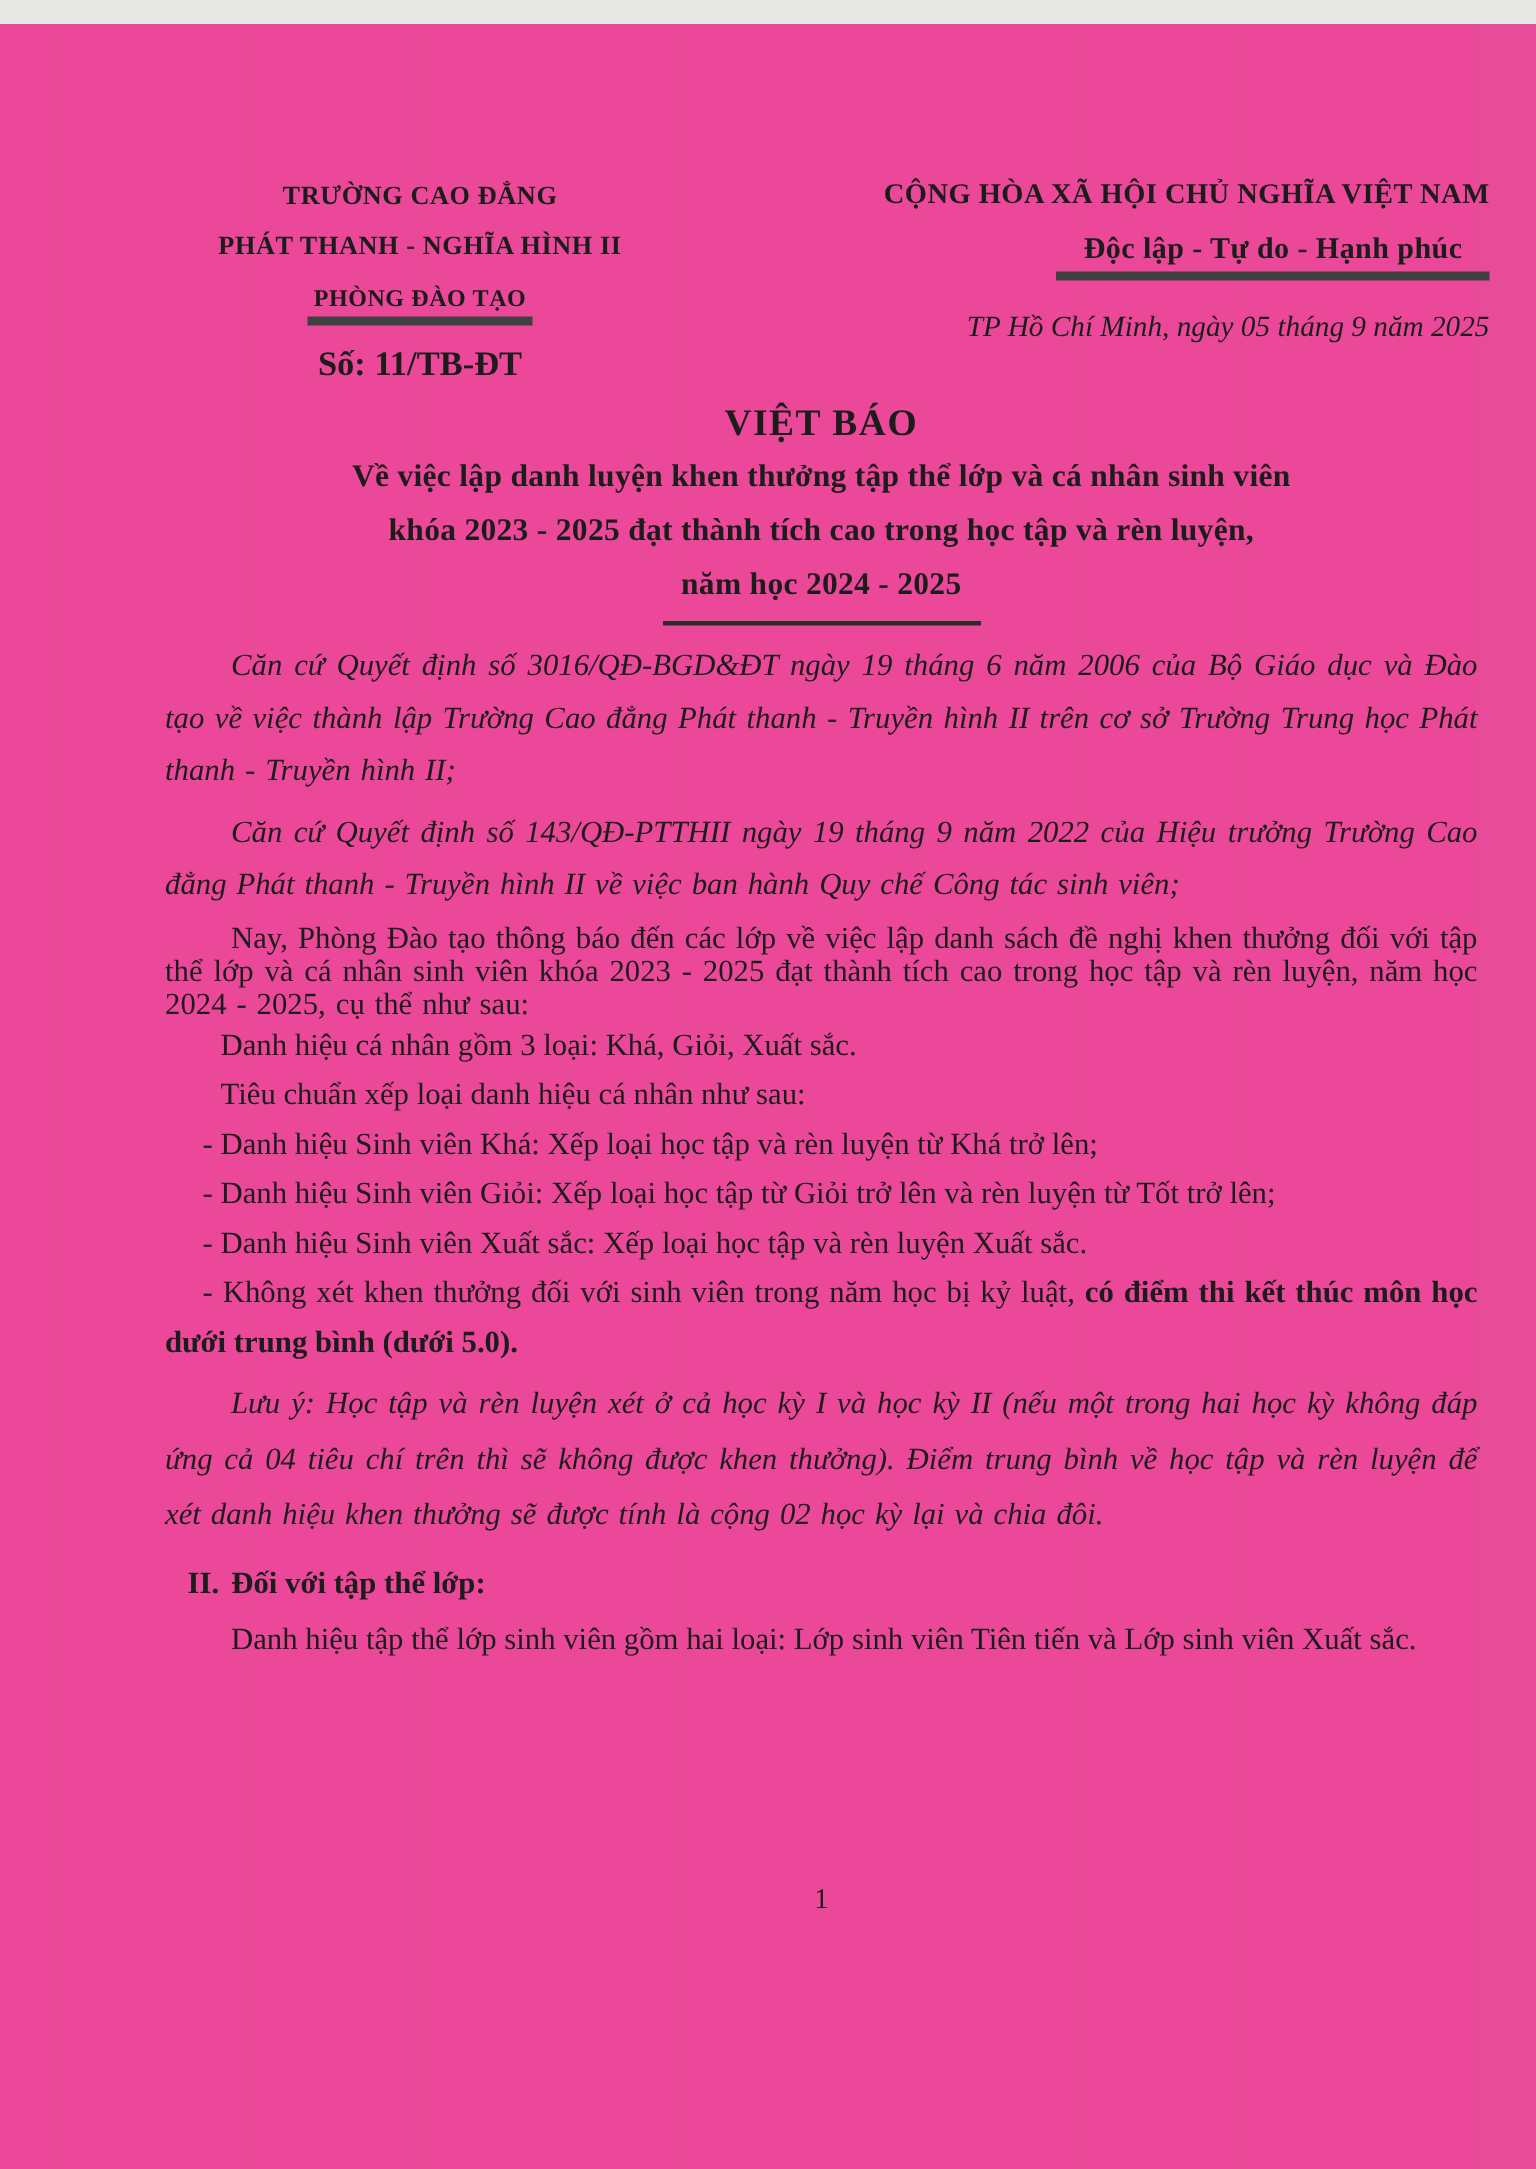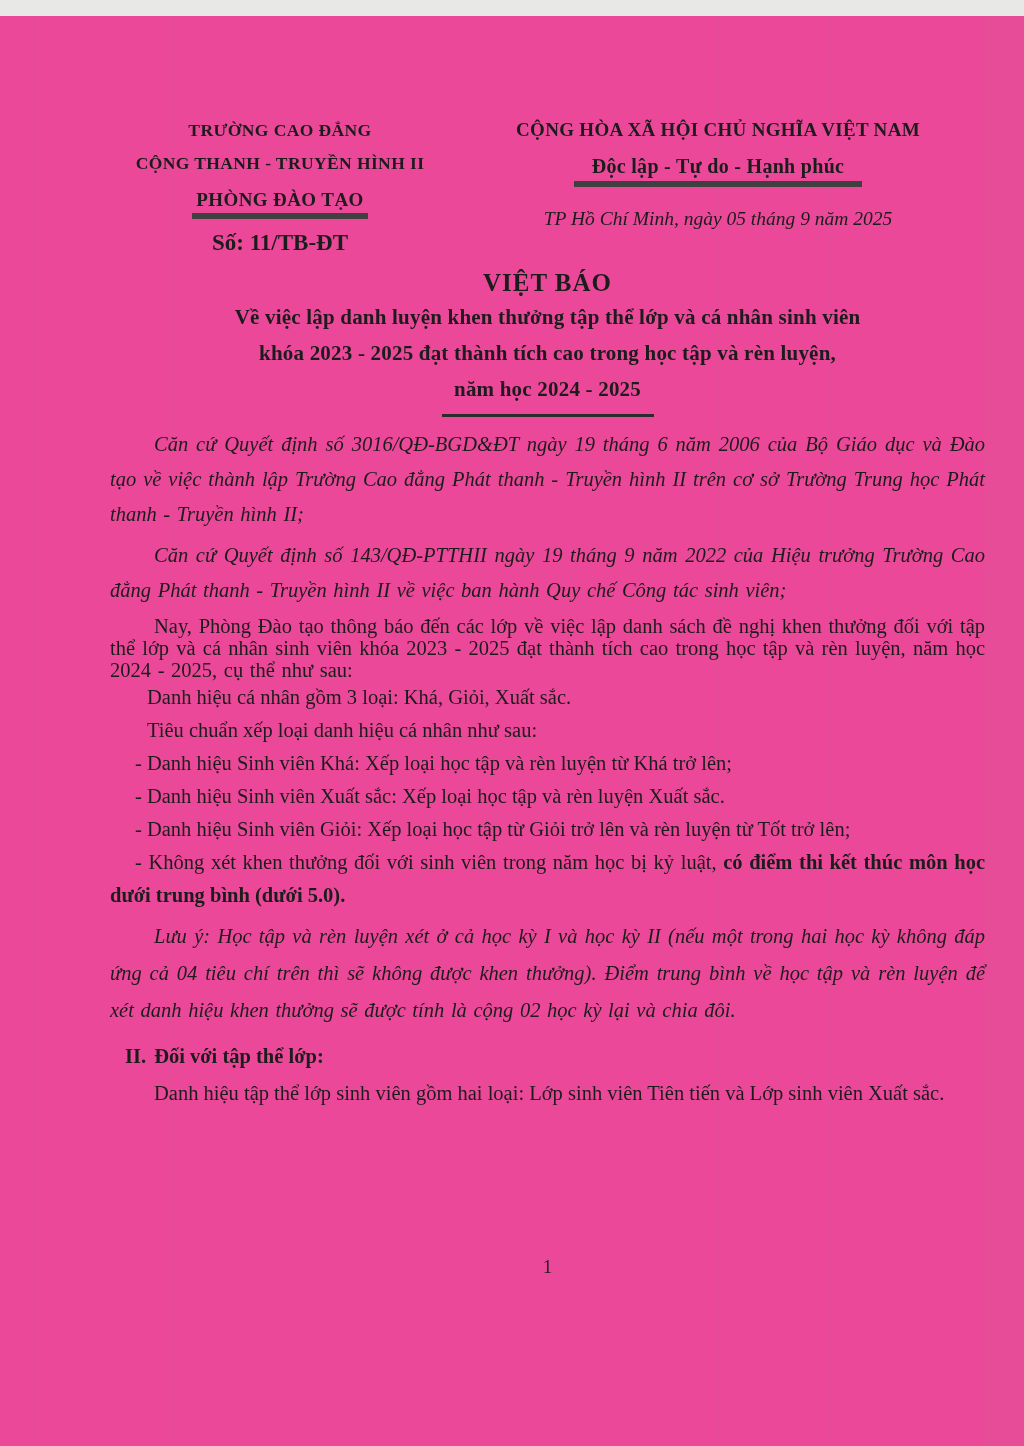--- a/index.html
+++ b/index.html
@@ -23,24 +23,24 @@
       linear-gradient(90deg, rgba(120,120,110,0.08) 0 1px, transparent 1px),
       linear-gradient(90deg, rgba(120,120,110,0.07) 0 1px, transparent 1px),
       linear-gradient(90deg, rgba(150,150,140,0.05) 0 40px, transparent 40px);
     background-repeat:no-repeat;
     background-position: 34px 0, 170px 0, 277px 0, 457px 0, 718px 0, 830px 0, 984px 0;
     background-size: 1px 100%,1px 100%,1px 100%,1px 100%,1px 100%,1px 100%,40px 100%;
   }
   .doc-header{position:absolute;top:98px;left:0;width:1024px;height:0;}
   .org-block{position:absolute;left:85px;top:0;width:390px;text-align:center;}
   .org-line{font-size:17.5px;line-height:33px;letter-spacing:.4px;font-weight:600;}
-  .org-dept{font-size:19px;font-weight:bold;line-height:35px;margin-top:2px;letter-spacing:.4px;}
+  .org-dept{font-size:16px;font-weight:bold;line-height:35px;margin-top:2px;letter-spacing:.4px;}
   .u{border-bottom:6px solid #404040;padding:0 4px 3px;}
   .doc-number{font-size:23px;font-weight:600;margin-top:13px;}
-  .national-block{position:absolute;left:484px;top:0;width:468px;text-align:center;}
+  .national-block{position:absolute;left:525px;top:0;width:468px;text-align:right;}
   .country{font-size:19px;font-weight:bold;line-height:32px;letter-spacing:.3px;}
   .motto-wrap{margin-top:3px;line-height:34px;}
   .motto{font-size:20px;font-weight:bold;padding:0 18px 4px;letter-spacing:.3px;}
   .dateline{font-size:19.5px;font-style:italic;margin-top:23px;}
   .doc-body{position:absolute;top:245px;left:110px;width:875px;font-size:20.5px;}
   .title{font-size:25px;font-weight:bold;text-align:center;margin:8px 0 2px;letter-spacing:1px;}
   .subject{text-align:center;font-weight:bold;font-size:21px;line-height:36px;letter-spacing:.2px;}
   .subject-rule{width:212px;height:2.5px;background:#2b2b2b;margin:7px auto 0;}
   p{margin:0;}
   .cite{font-style:italic;text-align:justify;text-indent:44px;line-height:35px;margin-top:6px;word-spacing:1.5px;}
@@ -59,21 +59,21 @@
   .page-number{position:absolute;top:1240px;left:110px;width:875px;text-align:center;font-size:19px;}
 </style>
 </head>
 <body>
 
 <div class="page">
 
   <header class="doc-header">
     <div class="org-block">
       <div class="org-line">TRƯỜNG CAO ĐẲNG</div>
-      <div class="org-line">CỘNG THANH - TRUYỀN HÌNH II</div>
+      <div class="org-line">PHÁT THANH - NGHĨA HÌNH II</div>
       <div class="org-dept"><span class="u">PHÒNG ĐÀO TẠO</span></div>
       <div class="doc-number">Số: 11/TB-ĐT</div>
     </div>
     <div class="national-block">
       <div class="country">CỘNG HÒA XÃ HỘI CHỦ NGHĨA VIỆT NAM</div>
       <div class="motto-wrap"><span class="u motto">Độc lập - Tự do - Hạnh phúc</span></div>
       <div class="dateline">TP Hồ Chí Minh, ngày 05 tháng 9 năm 2025</div>
     </div>
   </header>
 
@@ -87,22 +87,22 @@
       <div class="subject-rule"></div>
     </div>
 
     <p class="cite first">Căn cứ Quyết định số 3016/QĐ-BGD&amp;ĐT ngày 19 tháng 6 năm 2006 của Bộ Giáo dục và Đào tạo về việc thành lập Trường Cao đẳng Phát thanh - Truyền hình II trên cơ sở Trường Trung học Phát thanh - Truyền hình II;</p>
     <p class="cite">Căn cứ Quyết định số 143/QĐ-PTTHII ngày 19 tháng 9 năm 2022 của Hiệu trưởng Trường Cao đẳng Phát thanh - Truyền hình II về việc ban hành Quy chế Công tác sinh viên;</p>
     <p class="announce">Nay, Phòng Đào tạo thông báo đến các lớp về việc lập danh sách đề nghị khen thưởng đối với tập thể lớp và cá nhân sinh viên khóa 2023 - 2025 đạt thành tích cao trong học tập và rèn luyện, năm học 2024 - 2025, cụ thể như sau:</p>
 
     <p class="line indent-sm">Danh hiệu cá nhân gồm 3 loại: Khá, Giỏi, Xuất sắc.</p>
     <p class="line indent-sm">Tiêu chuẩn xếp loại danh hiệu cá nhân như sau:</p>
     <p class="line bullet">- Danh hiệu Sinh viên Khá: Xếp loại học tập và rèn luyện từ Khá trở lên;</p>
+    <p class="line bullet">- Danh hiệu Sinh viên Giỏi: Xếp loại học tập từ Giỏi trở lên và rèn luyện từ Tốt trở lên;</p>
     <p class="line bullet">- Danh hiệu Sinh viên Xuất sắc: Xếp loại học tập và rèn luyện Xuất sắc.</p>
-    <p class="line bullet">- Danh hiệu Sinh viên Giỏi: Xếp loại học tập từ Giỏi trở lên và rèn luyện từ Tốt trở lên;</p>
     <p class="line bullet4"><span>- Không xét khen thưởng đối với sinh viên trong năm học bị kỷ luật, </span><span class="b">có điểm thi kết thúc môn học dưới trung bình (dưới 5.0).</span></p>
     <p class="note">Lưu ý: Học tập và rèn luyện xét ở cả học kỳ I và học kỳ II (nếu một trong hai học kỳ không đáp ứng cả 04 tiêu chí trên thì sẽ không được khen thưởng). Điểm trung bình về học tập và rèn luyện để xét danh hiệu khen thưởng sẽ được tính là cộng 02 học kỳ lại và chia đôi.</p>
 
     <div class="sec-heading">
       <span class="sec-num">II.</span>
       <span class="sec-title">Đối với tập thể lớp:</span>
     </div>
     <p class="s2body">Danh hiệu tập thể lớp sinh viên gồm hai loại: Lớp sinh viên Tiên tiến và Lớp sinh viên Xuất sắc.</p>
   </main>
 

